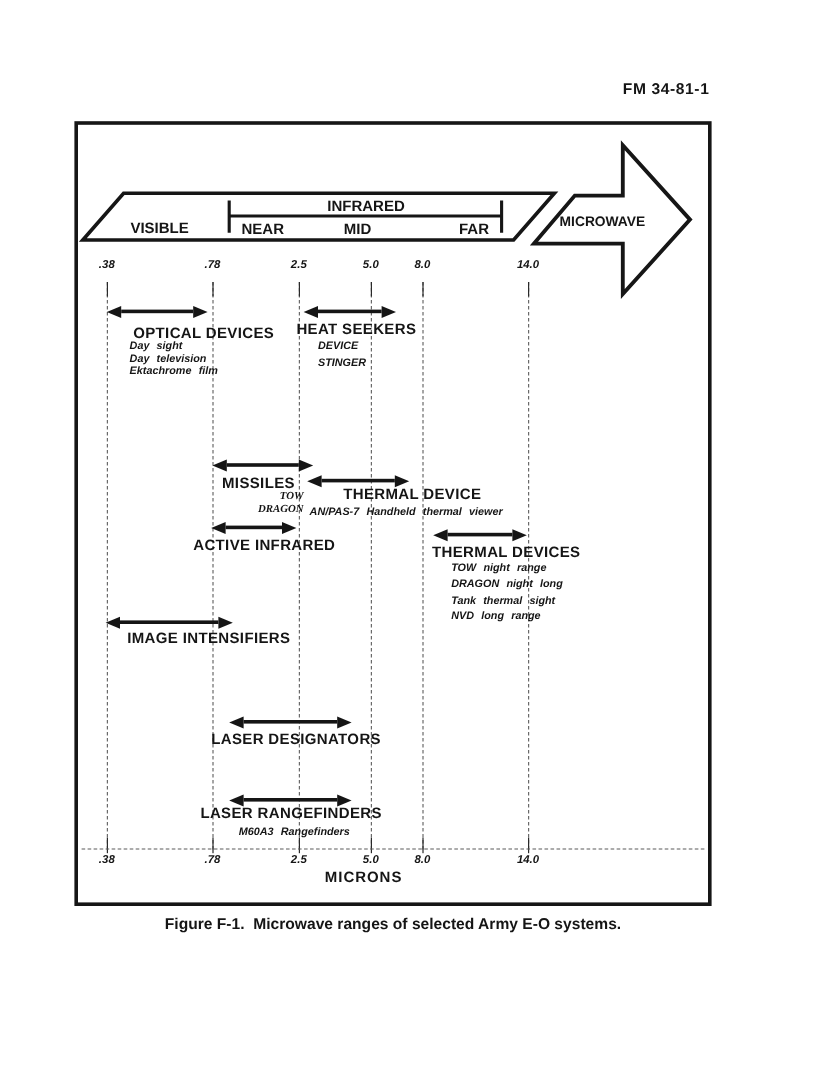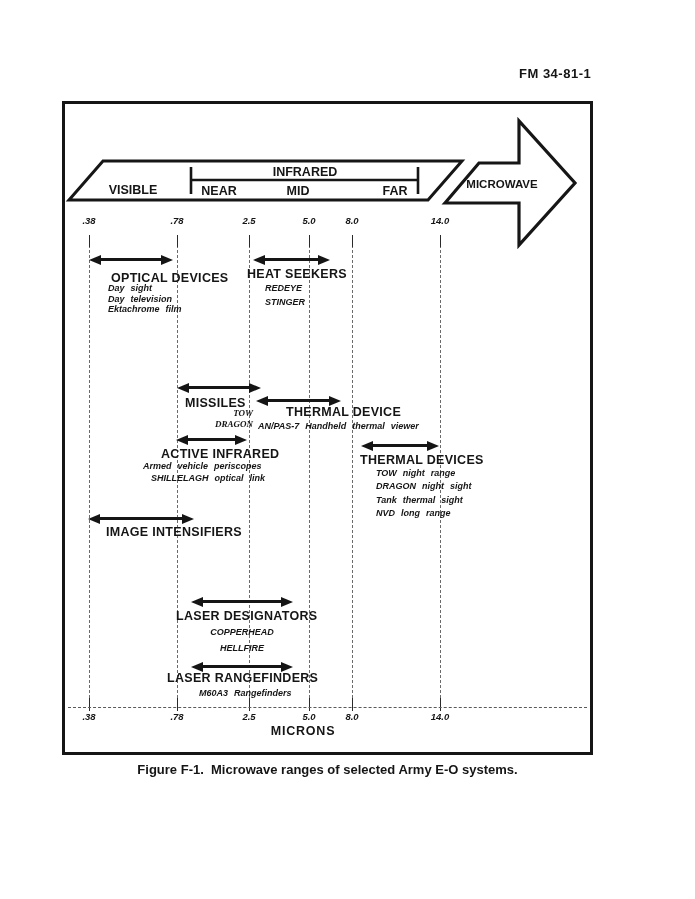--- a/index.html
+++ b/index.html
@@ -81,21 +81,21 @@
         <div>Ektachrome film</div>
       </div>
 
       <div class="range-arrow" style="left:188px;top:150px;width:77px;">
           <span class="ah l"></span>
           <span class="abar"></span>
           <span class="ah r"></span>
         </div>
       <div class="glabel" style="left:182px;top:163px;">HEAT SEEKERS</div>
       <div class="gitems" style="left:200px;top:178px;line-height:13.5px;">
-        <div>REDEYE</div>
+        <div>DEVICE</div>
         <div>STINGER</div>
       </div>
 
       <div class="range-arrow" style="left:112px;top:278px;width:84px;">
           <span class="ah l"></span>
           <span class="abar"></span>
           <span class="ah r"></span>
         </div>
       <div class="glabel" style="left:120px;top:292px;">MISSILES</div>
       <div class="gitems" style="left:104px;top:304px;width:84px;text-align:right;line-height:11px;font-family:Liberation Serif, serif;">
@@ -112,55 +112,47 @@
       <div class="gitems" style="left:193px;top:317px;line-height:11px;">
         <div>AN/PAS-7 Handheld thermal viewer</div>
       </div>
 
       <div class="range-arrow" style="left:111px;top:330px;width:71px;">
           <span class="ah l"></span>
           <span class="abar"></span>
           <span class="ah r"></span>
         </div>
       <div class="glabel" style="left:96px;top:343px;">ACTIVE INFRARED</div>
-      <div class="gitems" style="left:78px;top:357px;line-height:11.5px;">
-        <div>Armed vehicle periscopes</div>
-        <div style="padding-left:8px;">SHILLELAGH optical link</div>
-      </div>
 
       <div class="range-arrow" style="left:296px;top:336px;width:78px;">
           <span class="ah l"></span>
           <span class="abar"></span>
           <span class="ah r"></span>
         </div>
       <div class="glabel" style="left:295px;top:349px;">THERMAL DEVICES</div>
       <div class="gitems" style="left:311px;top:363px;line-height:13.3px;">
         <div>TOW night range</div>
-        <div>DRAGON night sight</div>
+        <div>DRAGON night long</div>
         <div>Tank thermal sight</div>
         <div>NVD long range</div>
       </div>
 
       <div class="range-arrow" style="left:23px;top:409px;width:106px;">
           <span class="ah l"></span>
           <span class="abar"></span>
           <span class="ah r"></span>
         </div>
       <div class="glabel" style="left:41px;top:421px;">IMAGE INTENSIFIERS</div>
 
       <div class="range-arrow" style="left:126px;top:492px;width:102px;">
           <span class="ah l"></span>
           <span class="abar"></span>
           <span class="ah r"></span>
         </div>
       <div class="glabel" style="left:111px;top:505px;">LASER DESIGNATORS</div>
-      <div class="gitems" style="left:126px;top:521px;width:102px;text-align:center;line-height:15.5px;">
-        <div>COPPERHEAD</div>
-        <div>HELLFIRE</div>
-      </div>
 
       <div class="range-arrow" style="left:126px;top:557px;width:102px;">
           <span class="ah l"></span>
           <span class="abar"></span>
           <span class="ah r"></span>
         </div>
       <div class="glabel" style="left:102px;top:567px;">LASER RANGEFINDERS</div>
       <div class="gitems" style="left:134px;top:584px;line-height:11px;">
         <div>M60A3 Rangefinders</div>
       </div>

